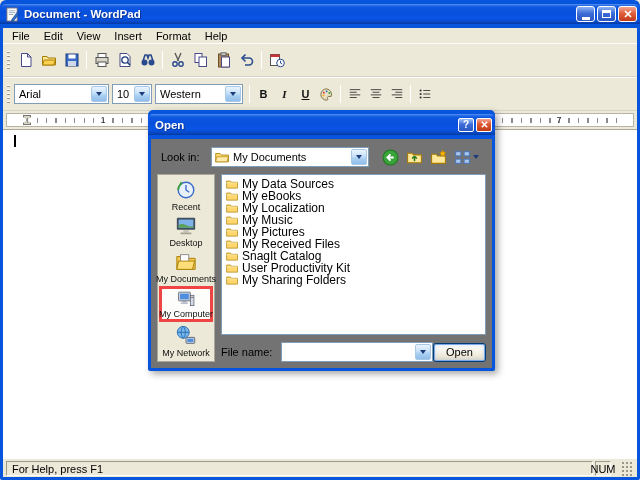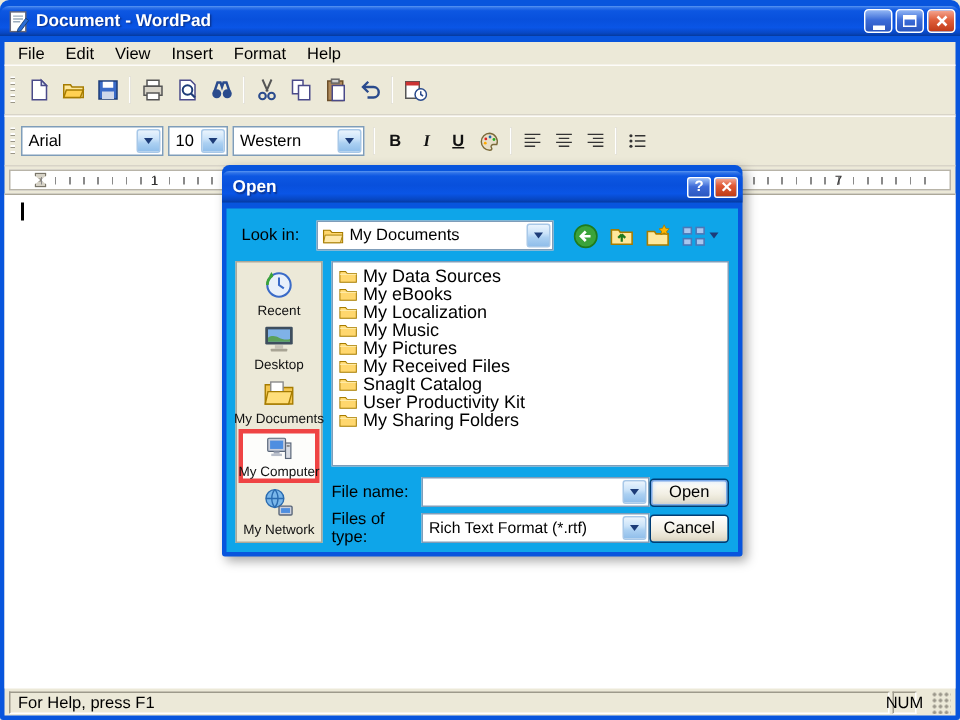--- a/index.html
+++ b/index.html
@@ -68,21 +68,21 @@
             background-image: radial-gradient(#9A968A 1px, transparent 1.3px); background-size: 4px 4px; }
 
   
   .dialog { position: absolute; left: 148px; top: 110px; width: 347px; height: 261px; z-index: 10;
             background: #0855DD; border-radius: 5px 5px 2px 2px; padding: 0 3px 3px;
             display: flex; flex-direction: column; box-shadow: 3px 3px 7px rgba(0,0,0,.35); }
   .dlg-ctl { width: 16px; height: 14px; border: 1px solid #fff; border-radius: 2px; margin-left: 2px;
             display: flex; align-items: center; justify-content: center; color: #fff; font-weight: bold; font-size: 10px; }
   .dlg-ctl.blue { background: linear-gradient(180deg,#9CC0F8,#3E6CD8 45%,#2B57C0); }
   .dlg-ctl.red  { background: linear-gradient(180deg,#F4A894,#E05A36 40%,#BE3A14); }
-  .dlg-body { flex: 1; background: #0ea5e9; padding: 7px 6px 6px; display: flex; flex-direction: column; min-height: 0; }
+  .dlg-body { flex: 1; background: #737373; padding: 7px 6px 6px; display: flex; flex-direction: column; min-height: 0; }
 
   .lookin-row { display: flex; align-items: center; height: 22px; padding-left: 4px; }
   .lookin-label { width: 50px; }
   .lookin-combo { width: 158px; }
   .lookin-combo .fold { width: 14px; height: 12px; margin-left: 3px; flex: 0 0 14px; }
   .dlg-tools { display: flex; align-items: center; margin-left: 13px; gap: 7px; }
   .dtool { display: flex; align-items: center; }
   .dtool svg { width: 17px; height: 17px; }
   .dtool .caret { position: static; width: 0; height: 0; background: none; margin-left: 2px;
             border-left: 3px solid transparent; border-right: 3px solid transparent; border-top: 4px solid #1D3C78; }
@@ -519,26 +519,16 @@
           <span class="row-label">File name:</span>
           <div class="combo row-field">
             <input class="fn-input" value="" style="">
             <span class="combo-btn">
                 <i></i>
               </span>
           </div>
           <div class="xp-btn default">Open</div>
         </div>
 
-        <div class="ft-row">
-          <span class="row-label">Files of type:</span>
-          <div class="combo row-field">
-            <span class="combo-text" style="font-size:10.5px">Rich Text Format (*.rtf)</span>
-            <span class="combo-btn">
-                <i></i>
-              </span>
-          </div>
-          <div class="xp-btn">Cancel</div>
-        </div>
       </div>
     </div>
   </div>
 </div>
 
 </body></html>

